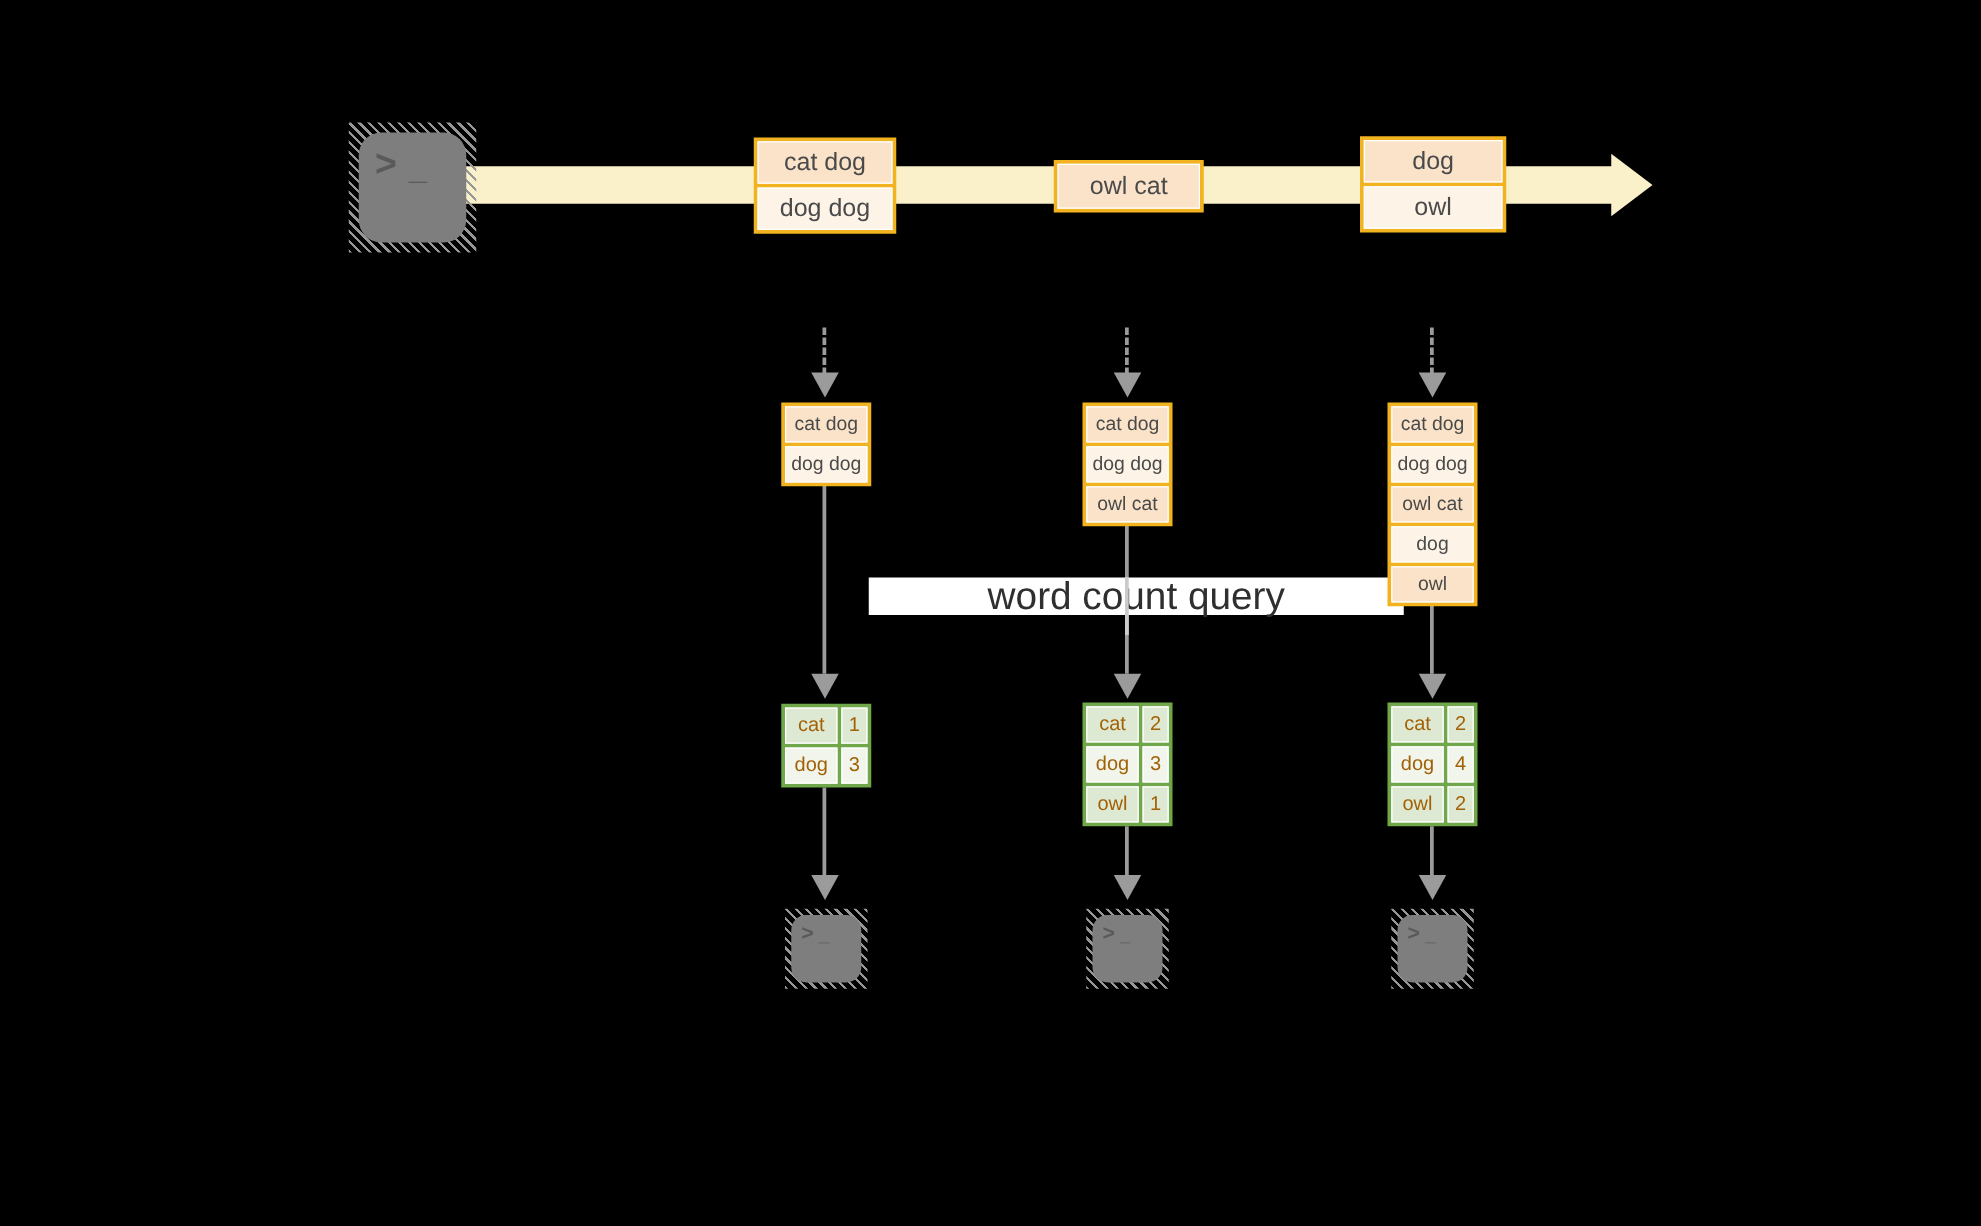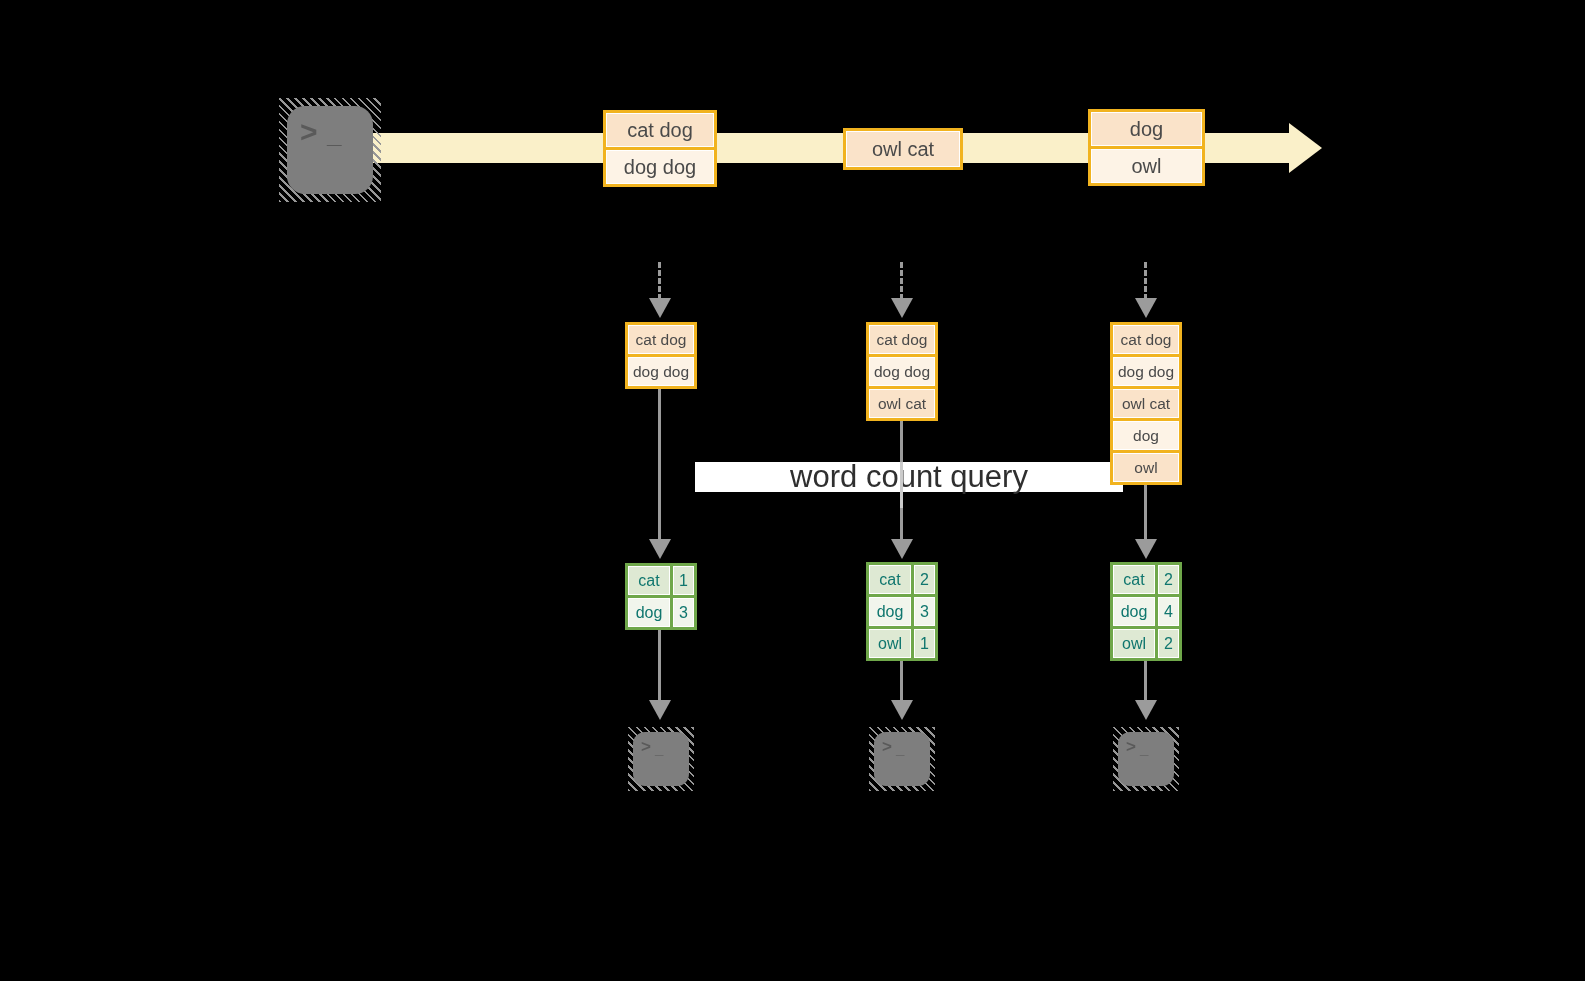--- a/index.html
+++ b/index.html
@@ -38,21 +38,21 @@
   .ahead{position:absolute;width:0;height:0;border-left:11px solid transparent;
     border-right:11px solid transparent;border-top:20px solid #9B9B9B;z-index:2;}
   .line-overlay{position:absolute;width:0;border-left:3px solid #CBCBCB;z-index:4;}
   
   .query-label{position:absolute;left:695px;top:462px;width:428px;height:30px;background:#FFFFFF;
     display:flex;align-items:center;justify-content:center;color:#2F2F2F;font-size:31px;z-index:3;}
   
   .gtable{position:absolute;background:#6FA74A;padding:3px;display:grid;
     grid-template-columns:42px 21px;gap:3px;z-index:5;}
   .gtable .cell{border:1px solid #FFFFFF;display:flex;align-items:center;justify-content:center;
-    color:#0f766e;font-size:16px;}
+    color:#a16207;font-size:16px;}
   .gtable .gd{background:#DEE9D3;}
   .gtable .gl{background:#F1F5EC;}
 </style>
 </head>
 <body>
 
 <div class="canvas">
 
   <div class="stream-band"></div>
   <div class="stream-head"></div>

